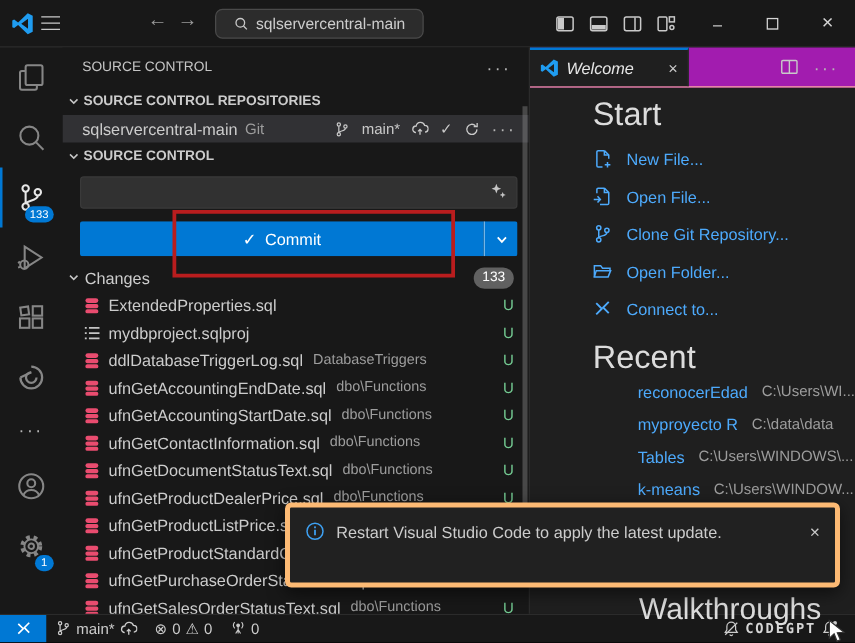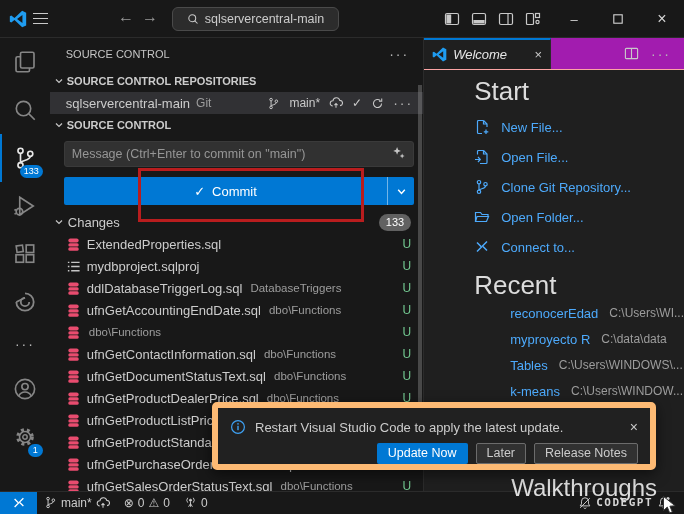--- a/index.html
+++ b/index.html
@@ -75,21 +75,21 @@
   .walkthroughs { position:absolute; left:87px; top:436px; font-size:24px; color:#dcdcdc; white-space:nowrap; }
 
   
   .statusbar { height:22px; display:flex; align-items:center; background:#181818; border-top:1px solid #2b2b2b; font-size:12px; color:#cccccc; }
   .sb-remote { width:37px; height:22px; background:#0078d4; display:flex; align-items:center; justify-content:center; color:#fff; }
   .sb-item { display:flex; align-items:center; gap:4px; padding:0 7px; height:22px; }
   .sb-right { margin-left:auto; display:flex; align-items:center; gap:4px; padding-right:13px; }
   .codegpt { font-family:"DejaVu Sans Mono",monospace; font-weight:700; letter-spacing:1.5px; font-size:11px; color:#d6d6d6; }
 
   
-  .notification { position:absolute; left:212px; top:402px; width:444px; height:68px; background:#212121; border:6px solid #fdba74; border-radius:5px; box-shadow:0 4px 14px rgba(0,0,0,.55); z-index:50; padding:11px 12px 0; }
+  .notification { position:absolute; left:228px; top:402px; width:444px; height:68px; background:#212121; border:4px solid #fdba74; border-radius:5px; box-shadow:0 4px 14px rgba(0,0,0,.55); z-index:50; padding:11px 12px 0; }
   .notif-head { display:flex; align-items:center; gap:9px; font-size:13px; color:#cccccc; }
   .notif-close { margin-left:auto; color:#c9c9c9; font-size:14px; }
   .notif-btns { display:flex; justify-content:flex-end; gap:8px; margin-top:8px; }
   .btn-primary { background:#0078d4; color:#fff; font-size:12.5px; line-height:21px; padding:0 11px; border:none; border-radius:2px; }
   .btn-secondary { background:#313131; border:1px solid #6c6c6c; color:#cccccc; font-size:12.5px; line-height:19px; padding:0 10px; border-radius:2px; }
 
   .red-box { position:absolute; left:138px; top:168px; width:226px; height:54px; border:3px solid #b91d1e; z-index:40; }
   .cursor { position:absolute; left:662px; top:495px; z-index:60; }
 
   svg { flex:none; }
@@ -256,21 +256,20 @@
       </div>
 
       <div class="section-h">
         <svg width="10" height="10" viewBox="0 0 10 10" fill="none" stroke="#c5c5c5" stroke-width="1.2">
             <path d="M2 3.5 5 6.5 8 3.5"></path>
           </svg>
         <span>SOURCE CONTROL</span>
       </div>
 
       <div class="msg-input">
-        <span>Message (Ctrl+Enter to commit on "main")</span>
         <span class="sparkle">
           <svg width="14" height="14" viewBox="0 0 16 16" fill="currentColor">
               <path d="M5.8 1.2 7 4.4l3.2 1.2L7 6.8 5.8 10 4.6 6.8 1.4 5.6l3.2-1.2zM11.6 8.6l.8 2 2 .8-2 .8-.8 2-.8-2-2-.8 2-.8z"></path>
             </svg>
         </span>
       </div>
 
       <div class="commit-row">
         <button class="commit-main">
           <span class="commit-check">✓</span>
@@ -357,20 +356,21 @@
             <span class="file-icon ic-database">
               <svg class="i-db" width="15" height="15" viewBox="0 0 16 16">
                 <g fill="#e94c6f">
                   <rect x="2.5" y="1.6" width="11" height="4.2" rx="2.1"></rect>
                   <rect x="2.5" y="6.6" width="11" height="3.6" rx="1.6"></rect>
                   <rect x="2.5" y="11" width="11" height="3.6" rx="1.6"></rect>
                 </g>
               </svg>
 
             </span>
+            <span class="file-name">ufnGetAccountingStartDate.sql</span>
             <span class="file-desc">dbo\Functions</span>
             <span class="file-status">U</span>
           </div>
 
           <div class="file-row">
             <span class="file-icon ic-database">
               <svg class="i-db" width="15" height="15" viewBox="0 0 16 16">
                 <g fill="#e94c6f">
                   <rect x="2.5" y="1.6" width="11" height="4.2" rx="2.1"></rect>
                   <rect x="2.5" y="6.6" width="11" height="3.6" rx="1.6"></rect>
@@ -624,25 +624,20 @@
   <div class="notification">
     <div class="notif-head">
       <svg width="16" height="16" viewBox="0 0 16 16">
           <circle cx="8" cy="8" r="6.4" fill="none" stroke="#3ea1f3" stroke-width="1.2"></circle>
           <rect x="7.3" y="6.8" width="1.4" height="4.4" fill="#3ea1f3"></rect>
           <rect x="7.3" y="4.1" width="1.4" height="1.5" fill="#3ea1f3"></rect>
         </svg>
       <span>Restart Visual Studio Code to apply the latest update.</span>
       <span class="notif-close">×</span>
     </div>
-    <div class="notif-btns">
-      <button class="btn-primary">Update Now</button>
-      <button class="btn-secondary">Later</button>
-      <button class="btn-secondary">Release Notes</button>
-    </div>
   </div>
 
   <div class="red-box"></div>
   <div class="cursor">
     <svg width="15" height="21" viewBox="0 0 15 21">
         <path d="M1.5 1.5v14l3.8-3.4 2.4 5.8 2.6-1.1-2.4-5.6 5.3-.4z" fill="#fff" stroke="#333" stroke-width="1"></path>
       </svg>
   </div>
 
 </div>

